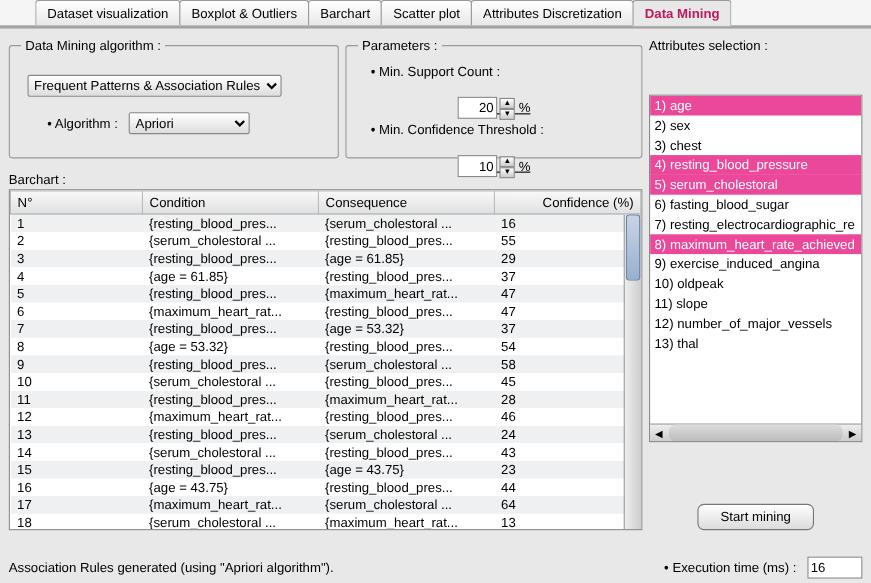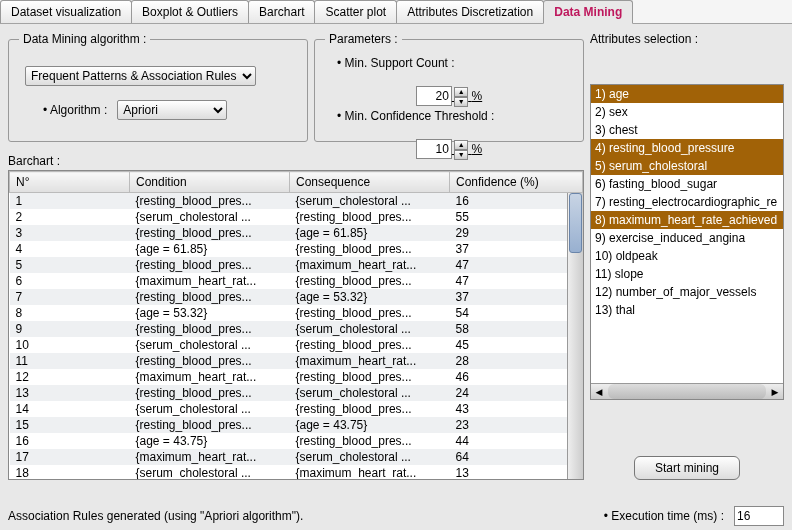--- a/index.html
+++ b/index.html
@@ -1,18 +1,18 @@
 <!DOCTYPE html>
 <html><head>
 <meta charset="utf-8">
 <style>
   * { box-sizing: border-box; margin: 0; padding: 0; font-family: Arial, sans-serif; font-size: 12px; }
   body { background: #e8e8e8; width: 792px; height: 530px; overflow: hidden; position: relative; }
   
-  .tabs { display: flex; background: #f5f5f5; border-bottom: 1px solid #a3a3a3; }
+  .tabs { display: flex; background: #f5f5f5; border-bottom: 3px solid #a3a3a3; padding-left: 32px; }
   .tab { padding: 4px 10px; border: 1px solid #999; border-bottom: none; background: linear-gradient(#fff,#e8e8e8); margin-right: -1px; border-radius: 3px 3px 0 0; cursor: pointer; }
   .tab.active { background: #e8e8e8; border-bottom: 1px solid #e8e8e8; margin-bottom: -1px; font-weight: bold; color: #be185d; }
   
   .content { padding: 8px; display: grid; grid-template-columns: 300px 270px 1fr; gap: 6px; }
   
   fieldset { border: 1px solid #999; border-radius: 3px; padding: 8px 10px 10px; }
   legend { padding: 0 4px; }
   
   .algo-box { grid-column: 1; height: 110px; }
   .params-box { grid-column: 2; height: 110px; }
@@ -27,38 +27,38 @@
   .params-box .prow { margin: 2px 0 8px 12px; }
   .params-box .prow label::before { content: "• "; }
   .num-input { width: 36px; text-align: right; border: 1px solid #888; padding: 2px; background: #fff; }
   .spinner { display: inline-flex; flex-direction: column; vertical-align: middle; margin-left: -1px; }
   .spinner button { width: 14px; height: 10px; font-size: 7px; line-height: 6px; padding: 0; border: 1px solid #888; background: linear-gradient(#fff,#ccc); }
   .param-input-row { text-align: center; margin-top: 16px; text-decoration: underline; }
   
   .attrs-label { margin-bottom: 2px; }
   .attrs-list { background: #fff; border: 1px solid #888; flex: 1; overflow: hidden; position: relative; }
   .attrs-list .item { padding: 2px 4px; white-space: nowrap; overflow: hidden; }
-  .attrs-list .item.selected { background: #a16207; color: #fff; }
+  .attrs-list .item.selected { background: #ec4899; color: #fff; }
   .hscroll { position: absolute; bottom: 0; left: 0; right: 0; height: 16px; background: linear-gradient(#eee,#ccc); border-top: 1px solid #999; display: flex; justify-content: space-between; align-items: center; }
   .hscroll .arrow { width: 16px; text-align: center; font-size: 9px; }
   .hscroll .track { flex: 1; background: linear-gradient(#ddd,#bbb); height: 100%; margin: 0 1px; position: relative; border-radius: 6px; }
   
   .start-btn { margin: 20px auto 0; display: block; padding: 4px 20px; border-radius: 6px; border: 1px solid #777; background: linear-gradient(#fefefe,#dcdcdc); cursor: pointer; }
   
   .results-label { margin: 6px 0 2px; }
   .table-wrap { border: 1px solid #888; background: #fff; height: 310px; position: relative; overflow: hidden; }
   table { border-collapse: collapse; width: 100%; table-layout: fixed; }
   th { background: linear-gradient(#f8f8f8,#e0e0e0); border: 1px solid #bbb; text-align: left; padding: 3px 6px; font-weight: normal; }
   td { border-bottom: 0; padding: 1px 6px; white-space: nowrap; overflow: hidden; text-overflow: ellipsis; }
   tr:nth-child(odd) td { background: #eef0f2; }
   tr:nth-child(even) td { background: #fff; }
   .col-n { width: 120px; }
   .col-cond { width: 160px; }
   .col-cons { width: 160px; }
-  .col-conf { width: auto; }
+  .col-conf { width: auto; text-align: right; }
   .vscroll { position: absolute; right: 0; top: 22px; bottom: 0; width: 16px; background: linear-gradient(90deg,#eee,#ccc); border-left: 1px solid #999; }
   .vscroll .thumb { position: absolute; top: 0; left: 1px; right: 1px; height: 60px; background: linear-gradient(#c8d4e4,#98b0d0); border: 1px solid #6a85aa; border-radius: 3px; }
   
   .footer { position: absolute; bottom: 4px; left: 8px; right: 8px; display: flex; justify-content: space-between; align-items: center; }
   .exec-input { width: 50px; border: 1px solid #888; padding: 2px; background: #fff; }
   .footer-right::before { content: "• "; }
 </style>
 </head>
 <body>
 

